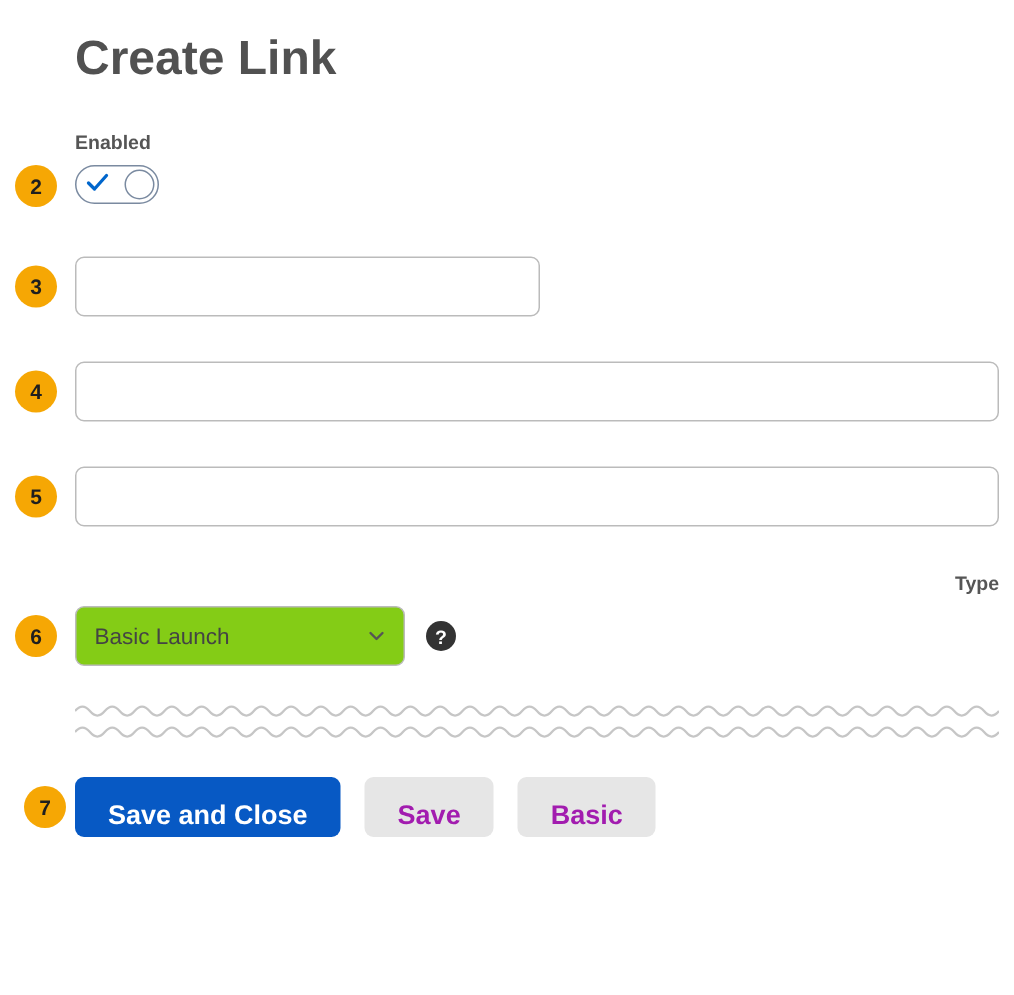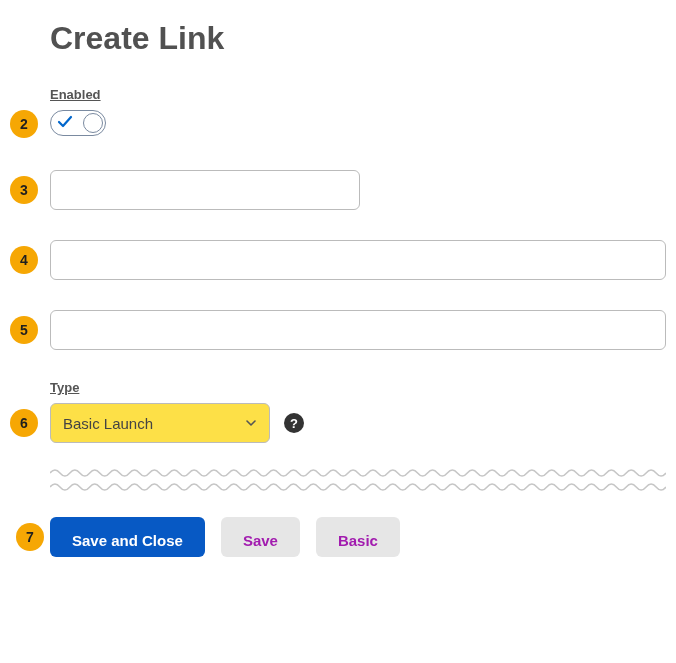--- a/index.html
+++ b/index.html
@@ -24,21 +24,20 @@
   .field-group {
     margin-bottom: 30px;
     position: relative;
   }
   .field-label {
     font-size: 13px;
     font-weight: 700;
     color: #555;
     display: block;
     margin-bottom: 8px;
-    text-decoration: underline;
   }
   .marker {
     position: absolute;
     left: -40px;
     width: 28px;
     height: 28px;
     border-radius: 50%;
     background: #f6a704;
     color: #1f1f1f;
     font-weight: 700;
@@ -95,21 +94,21 @@
   .type-row {
     display: flex;
     align-items: center;
     gap: 14px;
   }
   .select {
     width: 220px;
     height: 40px;
     border: 1px solid #bbb;
     border-radius: 6px;
-    background: #fde047;
+    background: #84cc16;
     display: flex;
     align-items: center;
     justify-content: space-between;
     padding: 0 12px;
     cursor: pointer;
     font-size: 15px;
     color: #444;
   }
   .select .chevron {
     width: 12px;
@@ -141,21 +140,21 @@
     gap: 16px;
     align-items: center;
     position: relative;
     margin-top: 24px;
   }
   .btn {
     height: 40px;
     border: none;
     border-radius: 6px;
     padding: 15px 22px;
-    font-size: 15px;
+    font-size: 18px;
     font-weight: 600;
     cursor: pointer;
   }
   .btn-primary {
     background: #0759c4;
     color: #fff;
   }
   .btn-secondary {
     background: #e6e6e6;
     color: #a21caf;
@@ -195,21 +194,21 @@
     </div>
   </div>
 
   <div class="field-group">
     <div style="position:relative;">
       <span class="marker" style="top:6px;">5</span>
       <input class="text-input full" type="text" value="" style="">
     </div>
   </div>
 
-  <div class="field-group" style="margin-bottom:10px;">
+  <div class="field-group" style="margin-bottom:10px;text-align:right;">
     <span class="field-label">Type</span>
     <div class="type-row" style="position:relative;">
       <span class="marker" style="top:6px;">6</span>
       <div class="select">
         <span>Basic Launch</span>
         <svg class="chevron" viewBox="0 0 12 12">
           <path d="M2 4 L6 8 L10 4" stroke="currentColor" stroke-width="1.6" fill="none" stroke-linecap="round" stroke-linejoin="round"></path>
         </svg>
       </div>
       <div class="help-icon">?</div>

